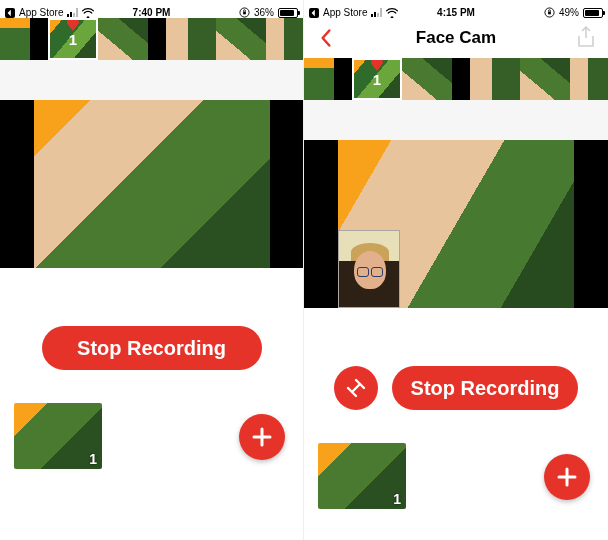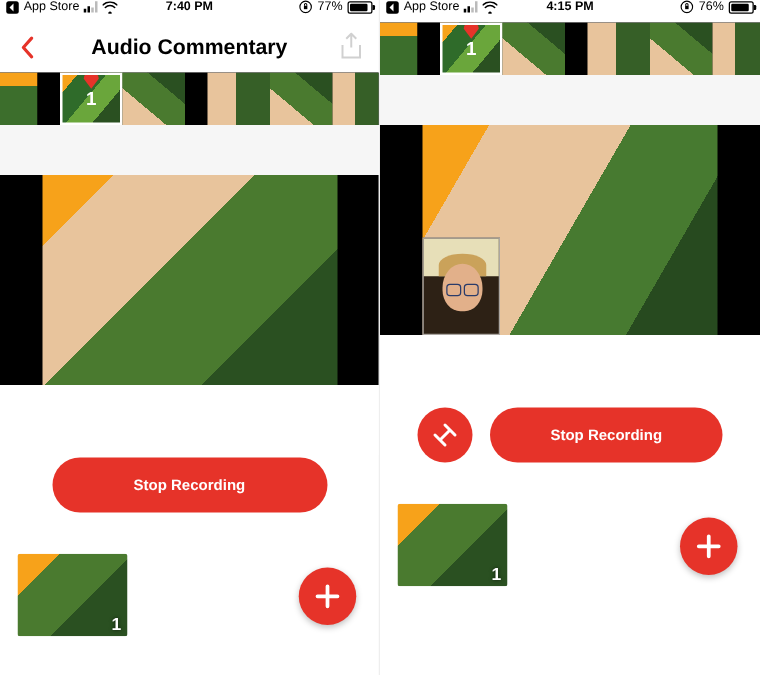--- a/index.html
+++ b/index.html
@@ -2,21 +2,21 @@
 <html><head>
 <meta charset="utf-8">
 <style>
   * { box-sizing: border-box; margin: 0; padding: 0; }
   html, body { width: 608px; height: 540px; font-family: -apple-system, Helvetica, Arial, sans-serif; background: #fff; }
   .container { display: flex; width: 608px; height: 540px; }
   .screen { width: 304px; height: 540px; background: #fff; position: relative; overflow: hidden; border-right: 1px solid #eee; }
   .screen:last-child { border-right: none; }
 
   
-  .status-bar { height: 18px; display: flex; align-items: flex-start; font-size: 10px; font-weight: 500; padding: 0 5px; color: #000; }
+  .status-bar { height: 18px; display: flex; align-items: flex-end; font-size: 10px; font-weight: 500; padding: 0 5px; color: #000; }
   .sb-left { display: flex; align-items: center; gap: 4px; flex: 1; }
   .sb-center { flex: 0 0 auto; font-weight: 600; }
   .sb-right { display: flex; align-items: center; gap: 4px; flex: 1; justify-content: flex-end; }
   .back-indicator { width: 10px; height: 10px; background:#000; border-radius:2px; display:flex; align-items:center; justify-content:center; }
   .back-indicator svg { width:8px; height:8px; fill:#fff; }
   .signal-bars { display:flex; align-items:flex-end; gap:1px; height:9px;}
   .signal-bars span { width:2px; background:#000; display:block;}
   .signal-bars span:nth-child(1){height:3px;}
   .signal-bars span:nth-child(2){height:5px;}
   .signal-bars span:nth-child(3){height:4px; background:#bbb;}
@@ -59,21 +59,21 @@
   .pip .hair { position:absolute; left:12px; top:12px; width:38px; height:18px; background:#caa25a; border-radius:50% 50% 0 0;}
   .pip .glasses { position:absolute; left:18px; top:36px; width:26px; height:9px; }
   .pip .glasses::before, .pip .glasses::after { content:""; position:absolute; top:0; width:10px; height:8px; border:1.5px solid #2a3b6a; border-radius:3px;}
   .pip .glasses::before{ left:0;} .pip .glasses::after{ right:0;}
   .pip .wall { position:absolute; left:0; top:0; right:0; height:40%; background:#e7dfb8;}
 
   .below-gap { height:56px; background:#fff; }
 
   
   .controls { height:48px; display:flex; align-items:center; justify-content:center; gap:14px; padding:0 20px;}
-  .pill-btn { background:#e63329; color:#fff; border:none; border-radius:24px; height:44px; font-size:12px; font-weight:700; display:flex; align-items:center; justify-content:center;}
+  .pill-btn { background:#e63329; color:#fff; border:none; border-radius:24px; height:44px; font-size:20px; font-weight:700; display:flex; align-items:center; justify-content:center;}
   .pill-btn.wide { width:220px;}
   .pill-btn.med { width:186px;}
   .circ-btn { width:44px; height:44px; border-radius:50%; background:#e63329; border:none; display:flex; align-items:center; justify-content:center;}
   .circ-btn svg { width:20px; height:20px; fill:#fff;}
 
   .controls-gap { height:24px; }
 
   
   .bottom-row { height:80px; position:relative; padding:0 14px; display:flex; align-items:center;}
   .clip-thumb { width:88px; height:66px; position:relative; border-radius:2px; overflow:hidden;}
@@ -106,40 +106,29 @@
             <path d="M8 11 a1 1 0 1 0 0.001 0 M3 6 a7 7 0 0 1 10 0 M0.5 3.2 a11 11 0 0 1 15 0" fill="none" stroke="#000" stroke-width="1.6" stroke-linecap="round"></path>
           </svg>
       </div>
       <div class="sb-center">7:40 PM</div>
       <div class="sb-right">
         <svg class="orient-lock" viewBox="0 0 12 12">
             <circle cx="6" cy="6" r="5" fill="none" stroke="#000" stroke-width="1"></circle>
             <rect x="4.5" y="5" width="3" height="3" fill="#000"></rect>
             <path d="M5 5 v-1 a1 1 0 0 1 2 0 v1" fill="none" stroke="#000" stroke-width="0.9"></path>
           </svg>
-        <span>77%</span>
+        <span>36%</span>
         <span class="battery">
             <span class="battery-body">
               <span class="battery-fill" style="width:77%"></span>
             </span>
           </span>
       </div>
     </div>
 
-    <div class="nav-bar">
-      <span class="nav-back">
-          <svg viewBox="0 0 14 24">
-            <polyline points="11,3 3,12 11,21"></polyline>
-          </svg>
-        </span>
-      <div class="nav-title">Audio Commentary</div>
-      <span class="nav-share"><svg viewBox="0 0 20 24">
-            <path d="M10 1 v11 M6 5 l4 -4 l4 4 M3 10 v10 h14 v-10"></path>
-          </svg></span>
-    </div>
 
     <div class="thumb-strip">
       <div class="tframe foliage c" style="width:30px"></div>
       <div class="tframe" style="width:18px;background:#000"></div>
       <div class="tframe foliage sel">
         <span class="marker"><svg viewBox="0 0 14 14">
               <path d="M7 13 L1 5 A6 6 0 1 1 13 5 Z"></path>
             </svg></span>
         <span class="num">1</span>
       </div>
@@ -196,29 +185,40 @@
             <path d="M8 11 a1 1 0 1 0 0.001 0 M3 6 a7 7 0 0 1 10 0 M0.5 3.2 a11 11 0 0 1 15 0" fill="none" stroke="#000" stroke-width="1.6" stroke-linecap="round"></path>
           </svg>
       </div>
       <div class="sb-center">4:15 PM</div>
       <div class="sb-right">
         <svg class="orient-lock" viewBox="0 0 12 12">
             <circle cx="6" cy="6" r="5" fill="none" stroke="#000" stroke-width="1"></circle>
             <rect x="4.5" y="5" width="3" height="3" fill="#000"></rect>
             <path d="M5 5 v-1 a1 1 0 0 1 2 0 v1" fill="none" stroke="#000" stroke-width="0.9"></path>
           </svg>
-        <span>76%</span>
+        <span>49%</span>
         <span class="battery">
             <span class="battery-body">
               <span class="battery-fill" style="width:76%"></span>
             </span>
           </span>
       </div>
     </div>
 
+    <div class="nav-bar">
+      <span class="nav-back">
+          <svg viewBox="0 0 14 24">
+            <polyline points="11,3 3,12 11,21"></polyline>
+          </svg>
+        </span>
+      <div class="nav-title">Face Cam</div>
+      <span class="nav-share"><svg viewBox="0 0 20 24">
+            <path d="M10 1 v11 M6 5 l4 -4 l4 4 M3 10 v10 h14 v-10"></path>
+          </svg></span>
+    </div>
 
     <div class="thumb-strip">
       <div class="tframe foliage c" style="width:30px"></div>
       <div class="tframe" style="width:18px;background:#000"></div>
       <div class="tframe foliage sel">
         <span class="marker"><svg viewBox="0 0 14 14">
               <path d="M7 13 L1 5 A6 6 0 1 1 13 5 Z"></path>
             </svg></span>
         <span class="num">1</span>
       </div>

